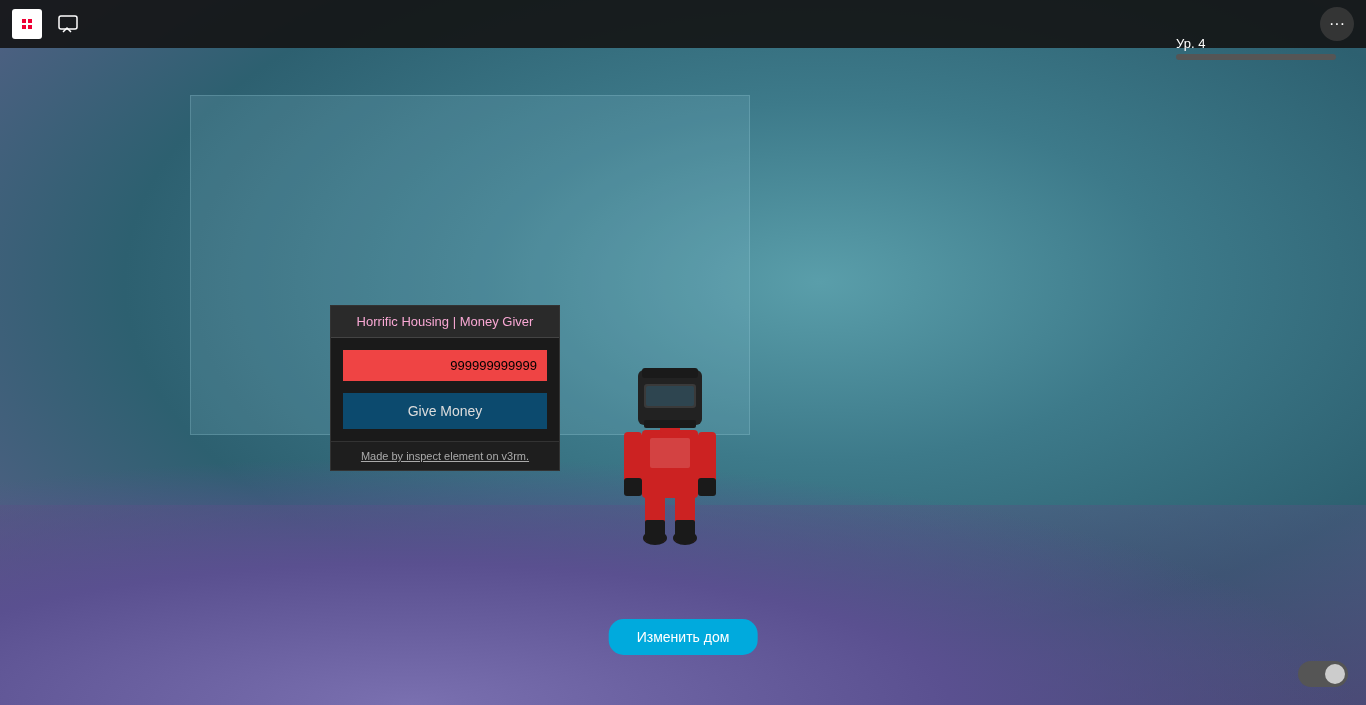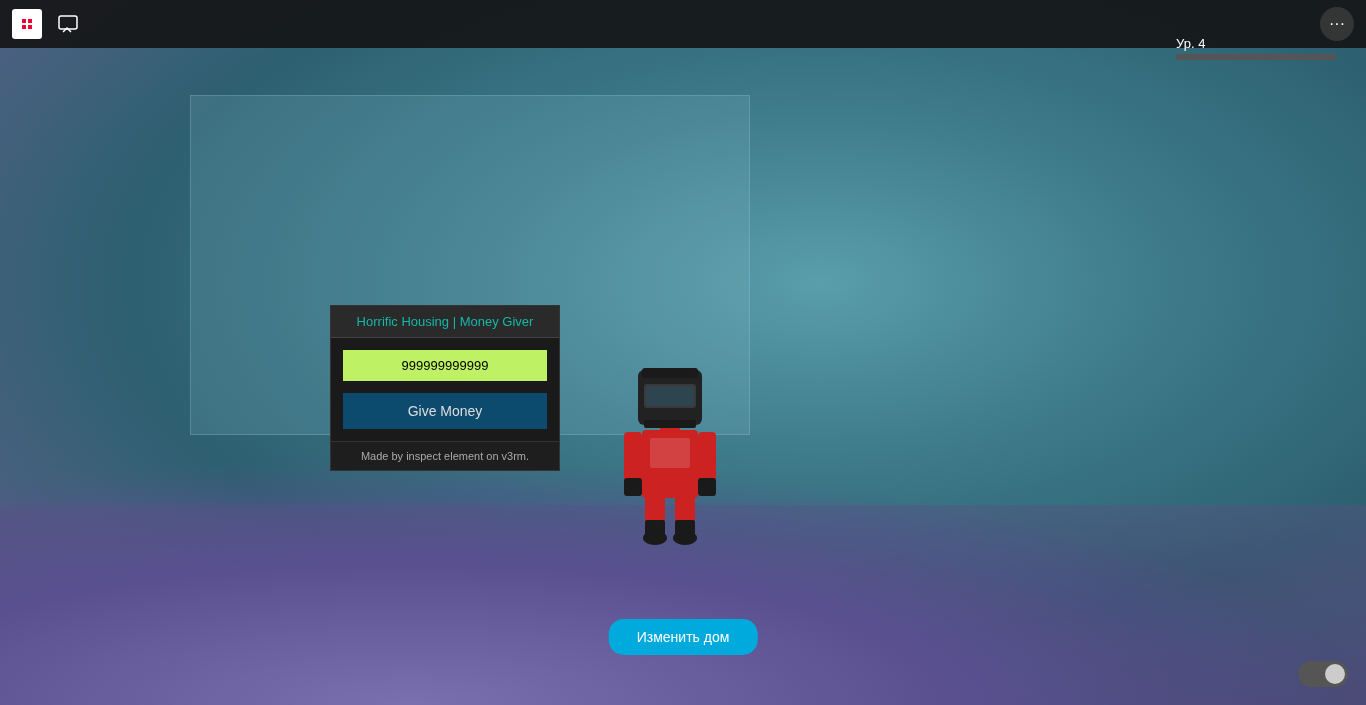--- a/index.html
+++ b/index.html
@@ -127,38 +127,38 @@
       left: 330px;
       width: 230px;
       background: #1a1a1a;
       border: 1px solid #333;
       z-index: 50;
       padding: 0;
     }
 
     #money-panel-title {
       background: #2a2a2a;
-      color: #14b8a6;
+      color: #f9a8d4;
       font-size: 13px;
       text-align: center;
       padding: 8px 12px;
       border-bottom: 1px solid #444;
     }
 
     #money-input-wrapper {
       padding: 12px;
     }
 
     #money-input {
       width: 100%;
-      background: #bef264;
+      background: #ef4444;
       border: none;
       padding: 8px 10px;
       font-size: 13px;
-      text-align: center;
+      text-align: right;
       color: #000;
       outline: none;
     }
 
     #give-money-btn {
       display: block;
       width: calc(100% - 24px);
       margin: 0 12px 12px;
       padding: 10px;
       background: #0c4a6e;
@@ -169,20 +169,21 @@
       text-align: center;
     }
 
     #panel-footer {
       background: #1e1e1e;
       color: #aaa;
       font-size: 11px;
       text-align: center;
       padding: 8px;
       border-top: 1px solid #333;
+      text-decoration: underline;
     }
 
     
     #character {
       position: absolute;
       bottom: 155px;
       left: 620px;
       width: 100px;
       height: 200px;
     }

